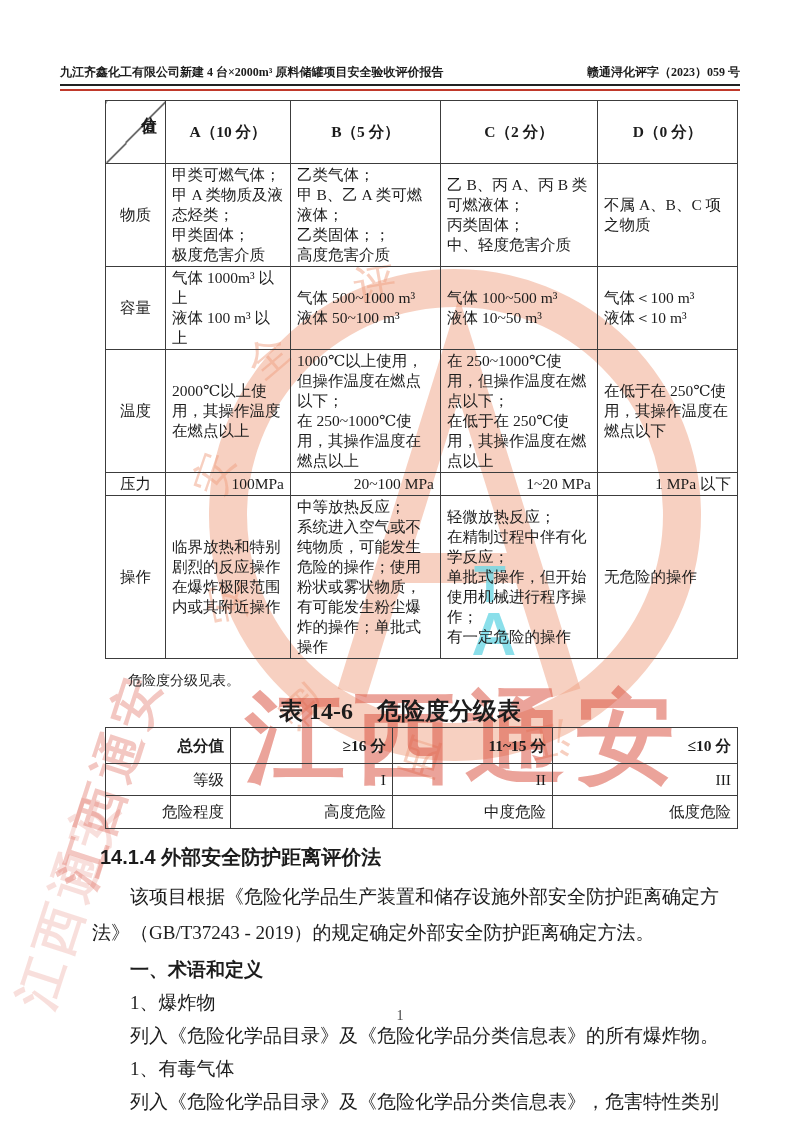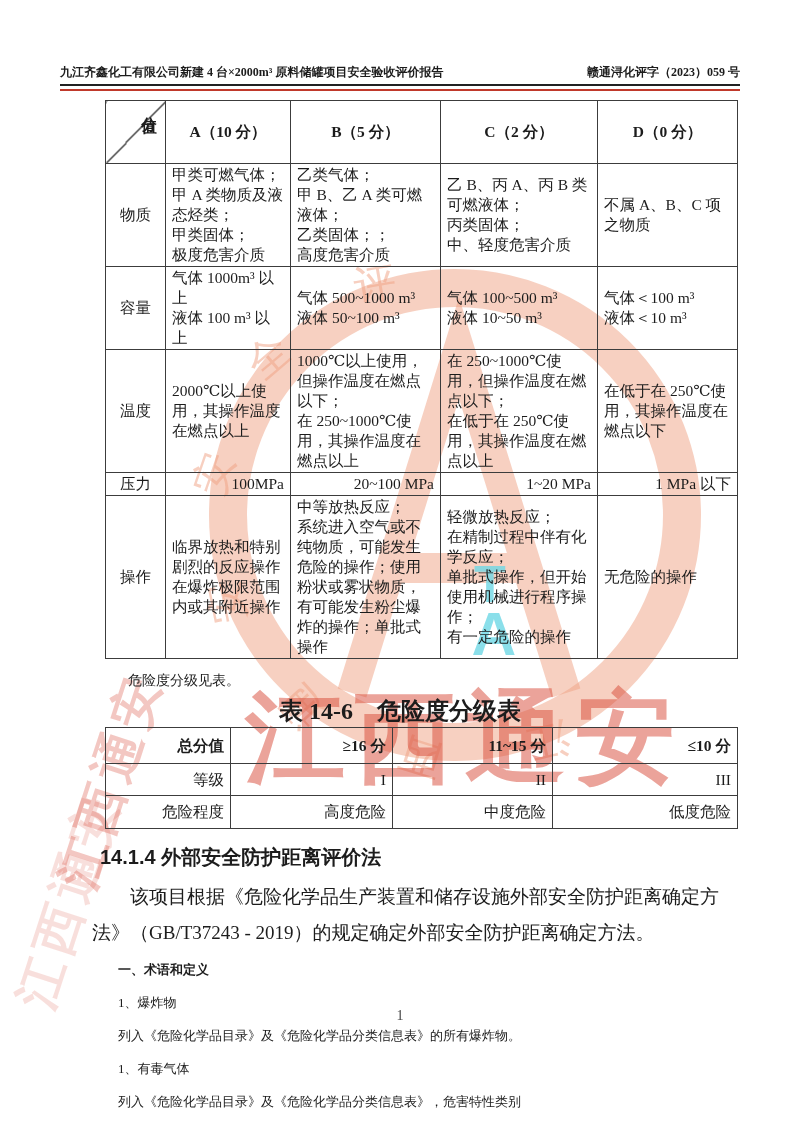--- a/index.html
+++ b/index.html
@@ -50,22 +50,22 @@
   .lead{margin:9px 60px 0 100px;font-size:14px;line-height:26px;text-indent:2em;}
   .caption{margin-top:4px;width:800px;text-align:center;font-weight:bold;font-size:24px;line-height:26px;
            font-family:"Liberation Serif","DejaVu Serif",serif;}
   .grade-table{margin-top:3px;text-align:right;}
   .grade-table .gh{height:36px;font-weight:bold;}
   .grade-table .g1{height:32px;} .grade-table .g2{height:33px;}
   .section-heading{margin:14px 60px 0 100px;font-family:"Liberation Sans","DejaVu Sans",sans-serif;
                    font-weight:bold;font-size:20px;line-height:28px;}
   .para{margin:8px 58px 0 92px;font-size:19px;line-height:36px;text-indent:2em;white-space:pre-line;}
   .sub{margin:2px 58px 0 92px;font-family:"Liberation Sans","DejaVu Sans",sans-serif;
-       font-weight:bold;font-size:13px;line-height:33px;text-indent:2em;}
-  .item{margin:0 58px 0 92px;font-size:13px;line-height:33px;text-indent:2em;}
+       font-weight:bold;font-size:19px;line-height:33px;text-indent:2em;}
+  .item{margin:0 58px 0 92px;font-size:19px;line-height:33px;text-indent:2em;}
   .page-num{position:absolute;top:1008px;left:0;width:800px;text-align:center;
             font-size:14px;color:#444;z-index:2;}
 </style>
 </head>
 <body>
 
 <div class="page">
 
   <svg class="wm" width="800" height="1131" viewBox="0 0 800 1131">
     <defs>

